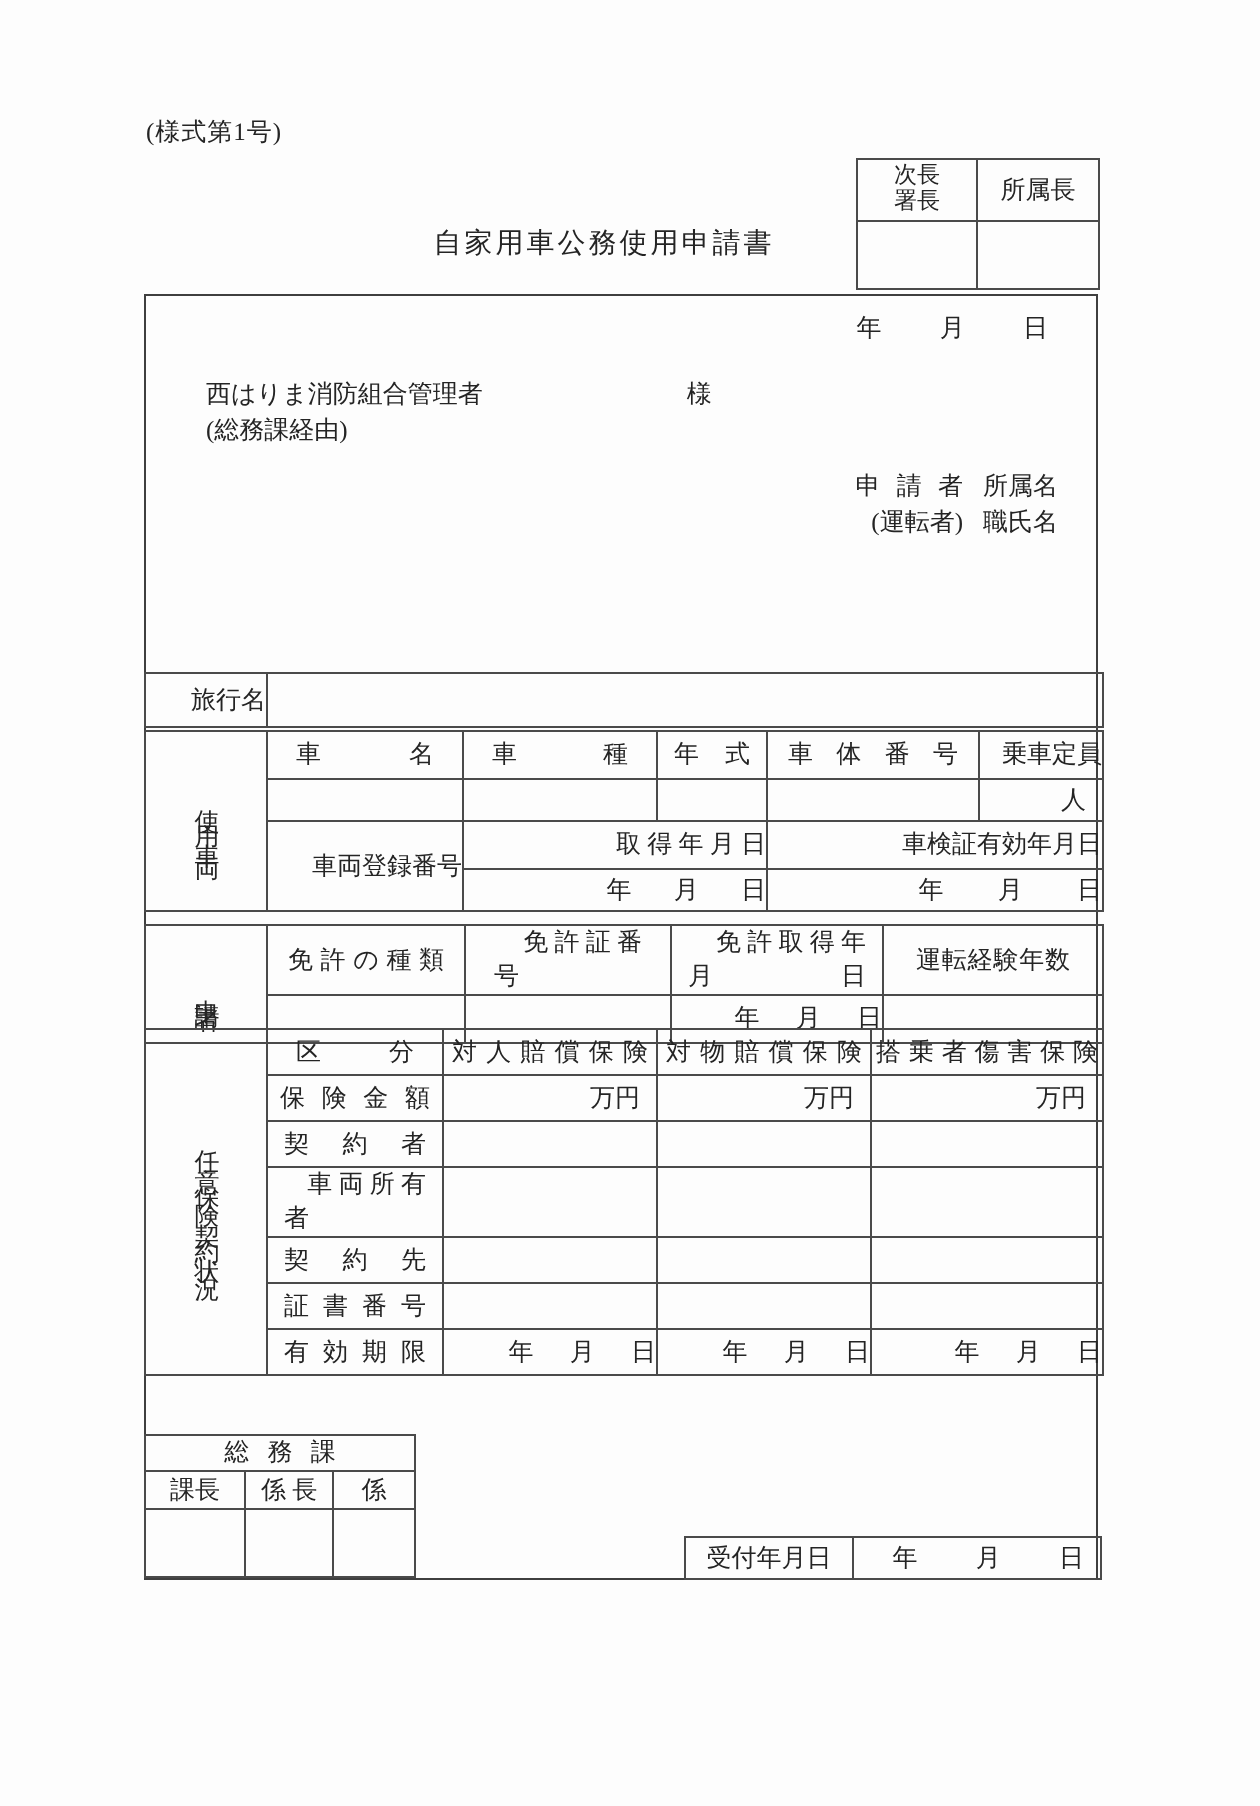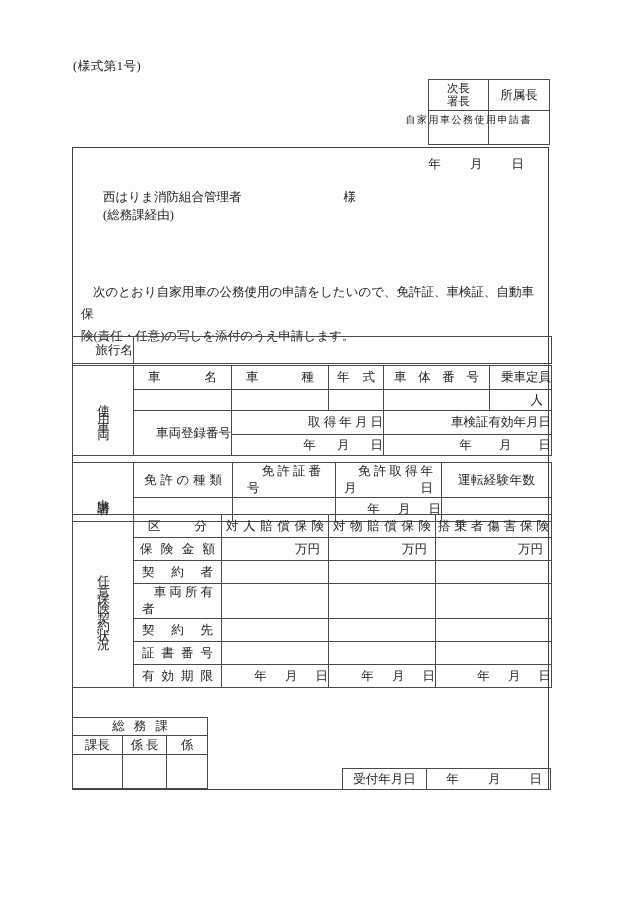--- a/index.html
+++ b/index.html
@@ -17,21 +17,21 @@
     overflow: hidden;
   }
 
   
   .form-no {
     position: absolute; left: 73px; top: 58px;
     font-size: 12.5px; letter-spacing: 0.5px;
   }
   .title {
     position: absolute; left: 72px; top: 113px; width: 460px;
-    text-align: right; font-size: 10px; letter-spacing: 1.5px;
+    text-align: center; font-size: 14px; letter-spacing: 1.5px;
   }
   table { border-collapse: collapse; table-layout: fixed; }
   td, th { border: 1px solid #4a4a4a; font-weight: normal; font-size: 12.5px; overflow: hidden; }
 
   .stamp-table { position: absolute; left: 428px; top: 79px; width: 121px; }
   .stamp-table th { height: 31px; text-align: center; vertical-align: middle; }
   .stamp-table td { height: 34px; }
   .stamp-two-line { font-size: 11.5px; line-height: 13px; }
 
   
@@ -144,25 +144,29 @@
 
   <div class="main-box">
 
     <div class="abs date-top">年 月 日</div>
 
     <div class="abs recipient-line">
       <span>西はりま消防組合管理者</span><span class="honorific">様</span>
     </div>
     <div class="abs via-line">(総務課経由)</div>
 
-
-    <div class="abs body-par">
-      <div class="indent">次のとおり自家用車の公務使用の申請をしたいので、免許証、車検証、自動車保</div>
-      <div>険(責任・任意)の写しを添付のうえ申請します。</div>
+    <div class="abs applicant-block">
+      <div>
+        <span class="role">申 請 者</span><span class="gap">所属名</span>
+      </div>
+      <div>
+        <span>(運転者)</span><span class="gap">職氏名</span>
+      </div>
     </div>
+
 
     <table class="gt t-trip">
       <colgroup>
           <col style="width:61px">
           <col style="width:418px">
         </colgroup>
       <tbody>
           <tr>
         <td class="trip-label">旅行名</td>
         <td></td>

